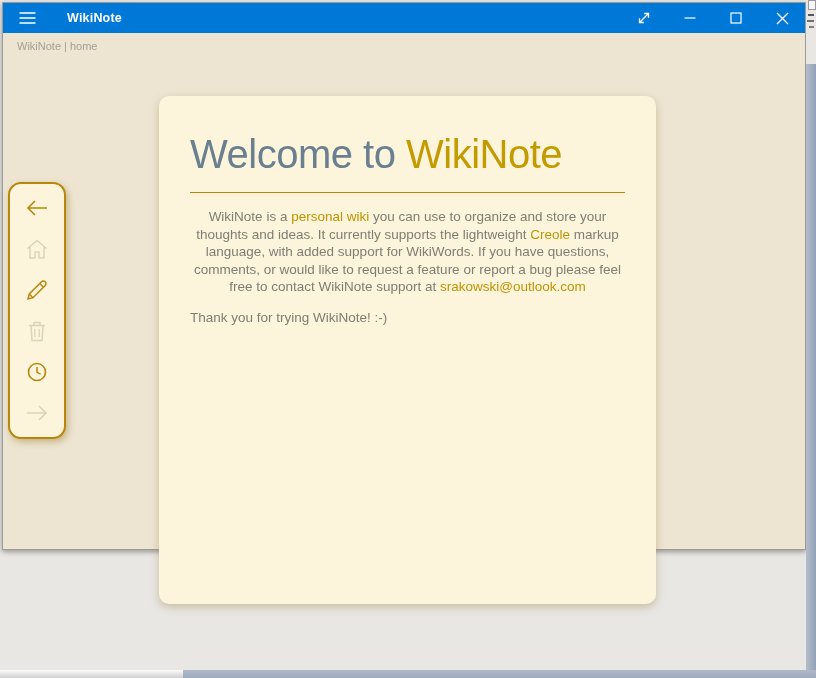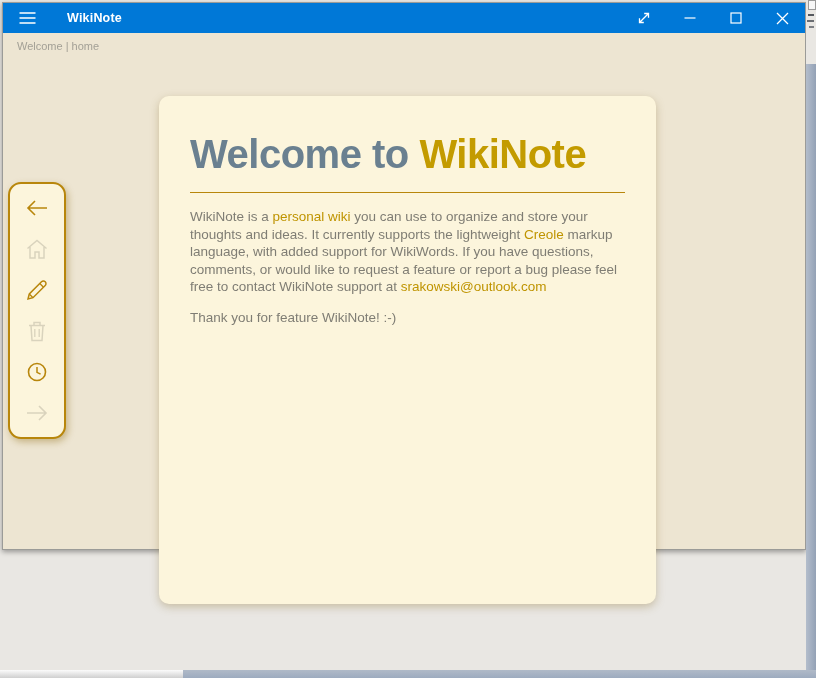--- a/index.html
+++ b/index.html
@@ -86,35 +86,35 @@
   
   .card {
     position:absolute; left:156px; top:93px; width:497px; height:508px;
     background:#fcf5dc;
     border-radius:10px;
     box-shadow:0 3px 9px rgba(145,120,60,.38);
     padding:26px 31px;
   }
   .card h1 {
     margin-top:10px;
-    font-size:40px; font-weight:700; letter-spacing:-.5px;
+    font-size:40px; font-weight:400; letter-spacing:-.5px;
     color:#6a8090;
     white-space:nowrap;
   }
   .card h1 .accent { color:#c39b00; }
   .gold-rule {
     border:none; border-top:1px solid #b8860b;
     margin:15px 0 0 0;
   }
   .card p {
     margin-top:13px;
     font-size:13.5px; line-height:17.5px;
     color:#7f7d74;
   }
-  .card p.first { margin-top:15px; }
+  .card p.first { margin-top:15px;text-align:center; }
   .wikilink { color:#bf9400; cursor:pointer; }
 
   svg { display:block; }
 </style>
 </head>
 <body>
 
 <div class="app-window">
 
   <div class="titlebar">
@@ -150,21 +150,21 @@
     </div>
     <div class="caption-btn">
       <span>
         <svg width="13" height="13" viewBox="0 0 13 13">
           <path d="M1 1l11 11M12 1L1 12" stroke="#fff" stroke-width="1.3"></path>
         </svg>
       </span>
     </div>
   </div>
 
-  <div class="breadcrumb">Welcome | home</div>
+  <div class="breadcrumb">WikiNote | home</div>
 
   <div class="side-panel">
     <div class="side-btn">
       <span>
         <svg width="24" height="18" viewBox="0 0 24 18">
           <path d="M22 9H3M10 2L3 9l7 7" stroke="currentColor" stroke-width="1.6" fill="none"></path>
         </svg>
       </span>
     </div>
     <div class="side-btn disabled">
@@ -204,21 +204,21 @@
           <path d="M2 9h19M14 2l7 7-7 7" stroke="currentColor" stroke-width="1.6" fill="none"></path>
         </svg>
       </span>
     </div>
   </div>
 
   <div class="card">
     <h1><span>Welcome to </span><span class="accent">WikiNote</span></h1>
     <hr class="gold-rule">
     <p class="first"><span>WikiNote is a </span><span class="wikilink">personal wiki</span><span> you can use to organize and store your thoughts and ideas. It currently supports the lightweight </span><span class="wikilink">Creole</span><span> markup language, with added support for WikiWords. If you have questions, comments, or would like to request a feature or report a bug please feel free to contact WikiNote support at </span><span class="wikilink">srakowski@outlook.com</span></p>
-    <p><span>Thank you for feature WikiNote! :-)</span></p>
+    <p><span>Thank you for trying WikiNote! :-)</span></p>
   </div>
 
 </div>
 
 <div class="outer-right">
   <div class="mini-box"></div>
   <div class="glyph1"></div>
   <div class="glyph2"></div>
   <div class="glyph3"></div>
   <div class="vscroll-thumb"></div>

